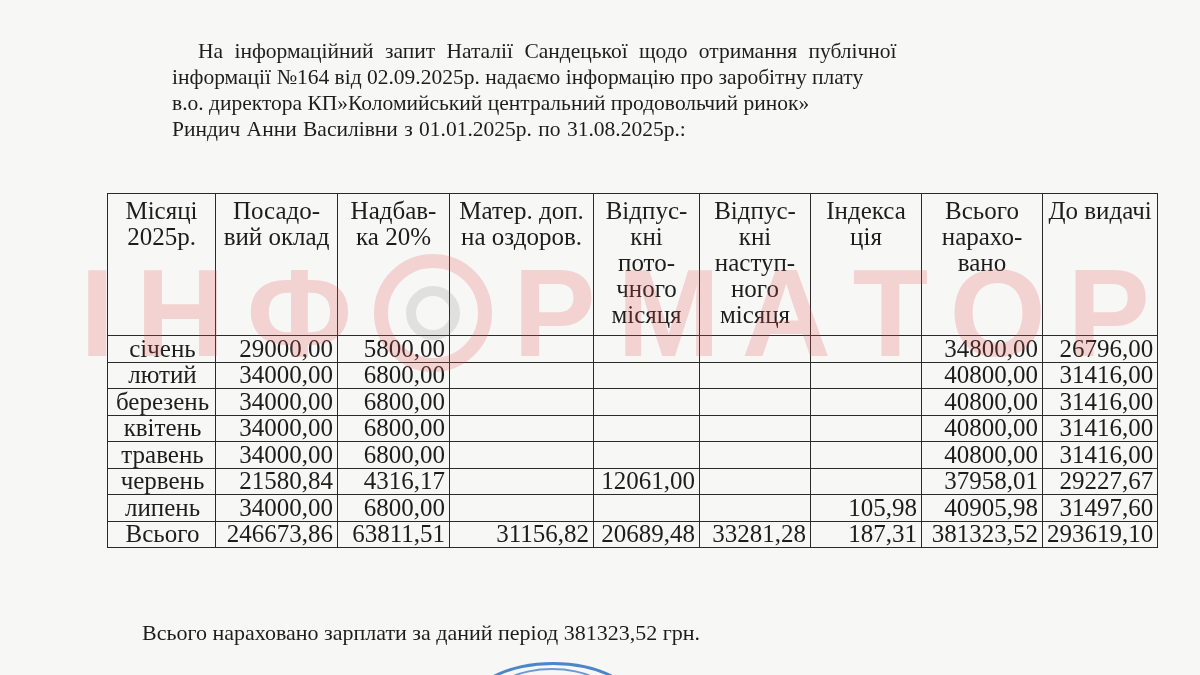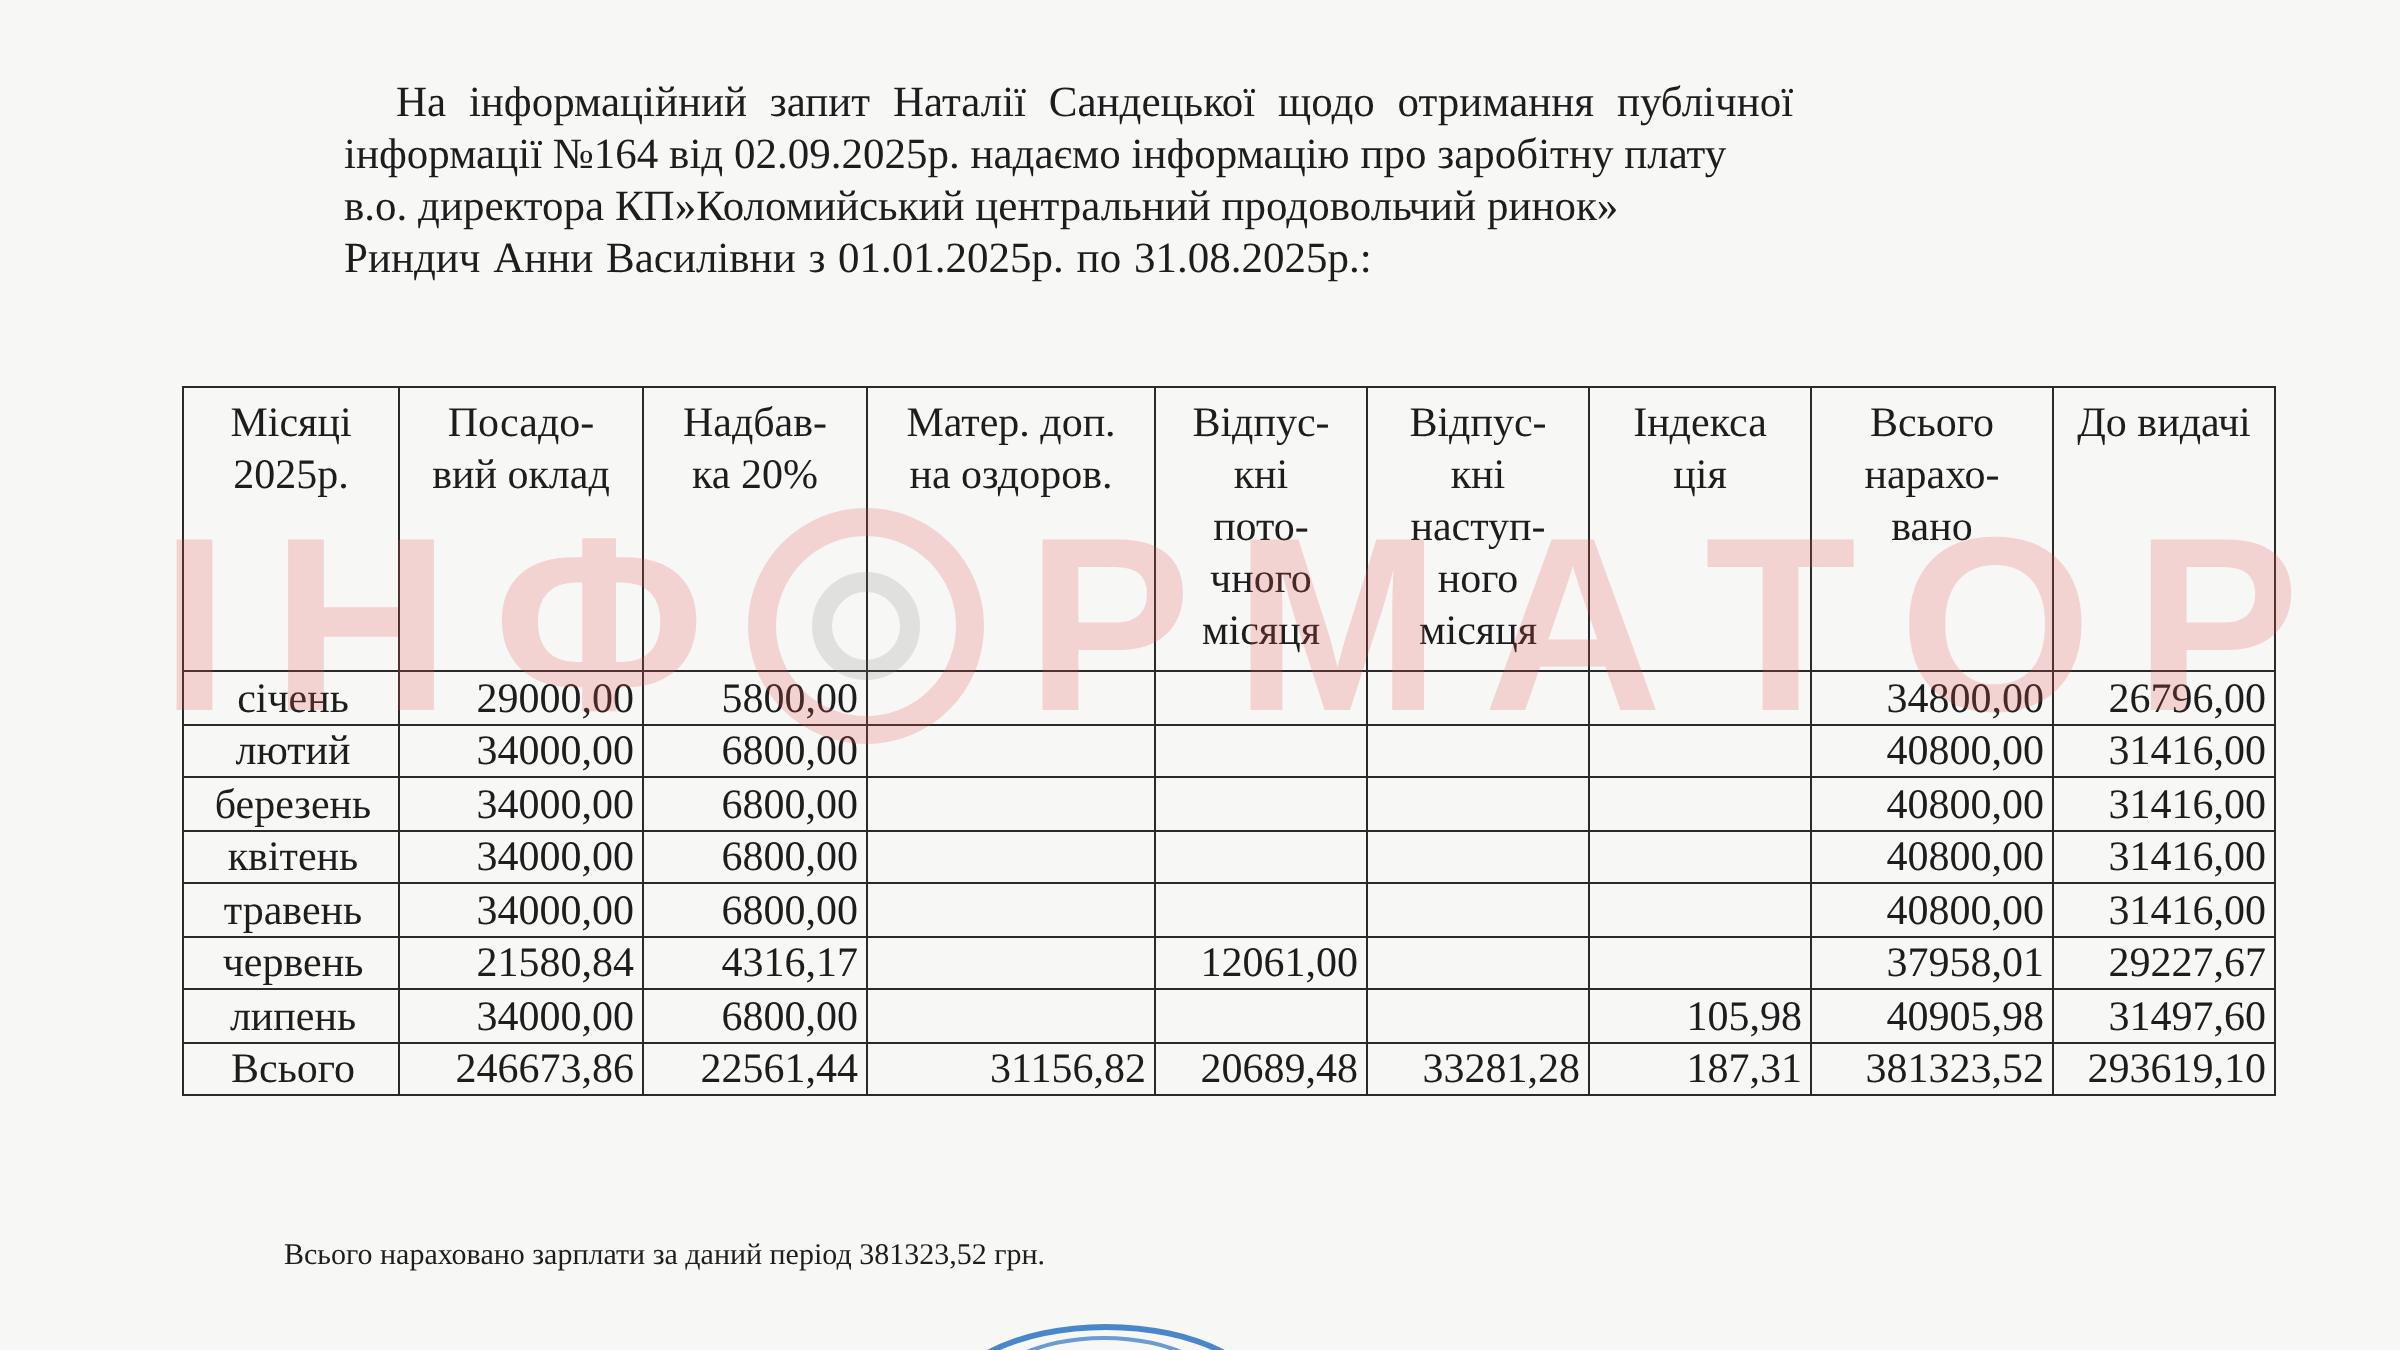--- a/index.html
+++ b/index.html
@@ -12,43 +12,43 @@
   }
   .page { position: absolute; inset: 0; }
   .intro {
     position: absolute; left: 172px; top: 38px; width: 800px;
     font-size: 21.5px; line-height: 26px;
   }
   .intro .line { white-space: nowrap; display: block; font-family: Liberation Serif, serif; }
   .intro .l1 { padding-left: 26px; word-spacing: 6px; }
   .intro .l4 { word-spacing: 1px; }
   table.salary {
-    position: absolute; left: 91px; top: 193px;
+    position: absolute; left: 107px; top: 193px;
     border-collapse: collapse;
-    font-size: 21px;
+    font-size: 25px;
   }
   table.salary td, table.salary th {
     border: 1.3px solid #2a2a2a;
     padding: 0 4px;
     height: 25.5px;
     line-height: 22px;
     font-weight: normal;
   }
   table.salary th {
     vertical-align: top; text-align: center;
     height: 137px; padding-top: 4px; line-height: 26px;
   }
   table.salary td.num { text-align: right; }
   table.salary td.month { text-align: center; padding-left: 6px; }
   .col0 { width: 97px; } .col1 { width: 113px; } .col2 { width: 103px; }
   .col3 { width: 135px; } .col4 { width: 97px; } .col5 { width: 102px; }
   .col6 { width: 102px; } .col7 { width: 112px; } .col8 { width: 102px; }
   .summary {
     position: absolute; left: 142px; top: 620px;
-    font-size: 15px; white-space: nowrap;
+    font-size: 22px; white-space: nowrap;
   }
   .watermark {
     position: absolute; left: 80px; top: 258px; width: 1070px; height: 110px;
     display: flex; justify-content: space-between; align-items: center;
     font-family: "Liberation Sans", "DejaVu Sans", sans-serif;
     font-size: 124px; font-weight: bold; color: rgba(232, 80, 80, 0.22);
     letter-spacing: 0; pointer-events: none; z-index: 2;
   }
   .watermark .logo {
     width: 118px; height: 118px; border-radius: 50%;
@@ -202,21 +202,21 @@
           <td class="num col3"></td>
           <td class="num col4"></td>
           <td class="num col5"></td>
           <td class="num col6">105,98</td>
           <td class="num col7">40905,98</td>
           <td class="num col8">31497,60</td>
         </tr>
         <tr>
           <td class="month col0">Всього</td>
           <td class="num col1">246673,86</td>
-          <td class="num col2">22561,44</td>
+          <td class="num col2">63811,51</td>
           <td class="num col3">31156,82</td>
           <td class="num col4">20689,48</td>
           <td class="num col5">33281,28</td>
           <td class="num col6">187,31</td>
           <td class="num col7">381323,52</td>
           <td class="num col8">293619,10</td>
         </tr>
       </tbody>
   </table>
 

